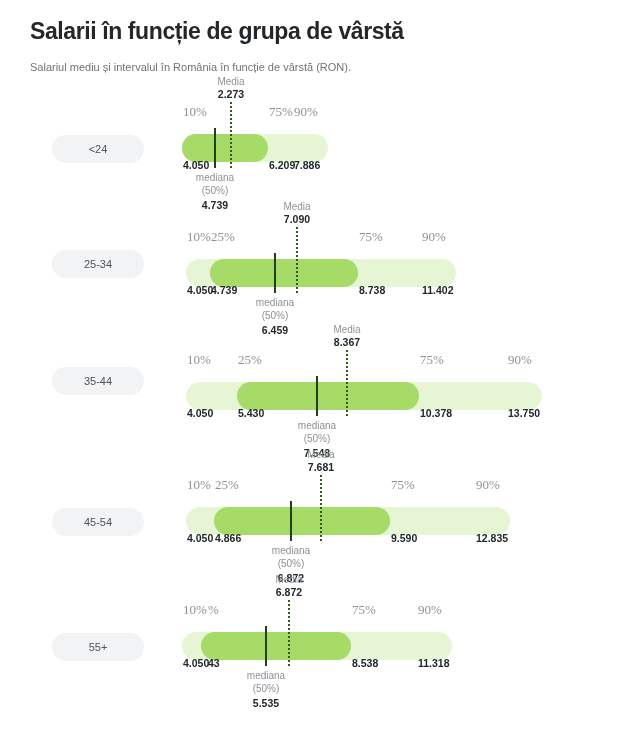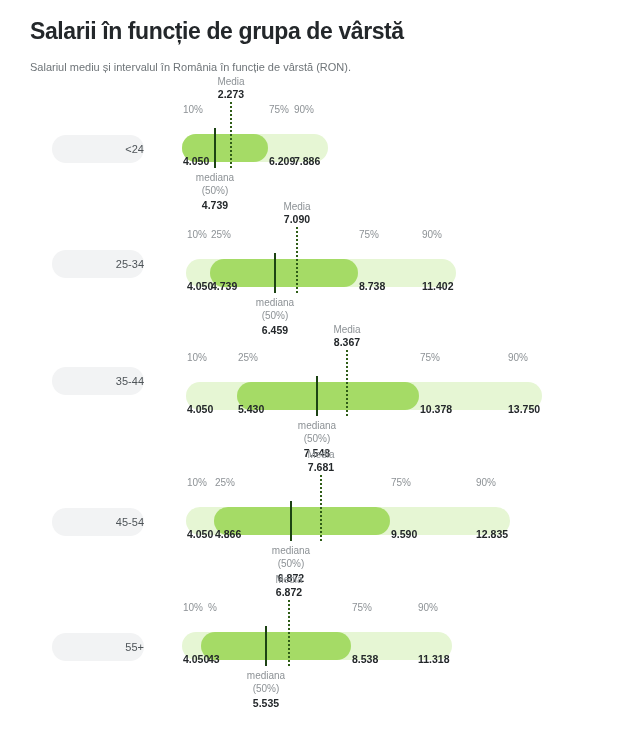--- a/index.html
+++ b/index.html
@@ -59,21 +59,21 @@
   
   .pill {
     position: absolute;
     left: 52px;
     width: 92px;
     height: 28px;
     background: #f2f3f4;
     border-radius: 14px;
     display: flex;
     align-items: center;
-    justify-content: flex-end;
+    justify-content: center;
     font-size: 11px;
     color: #4e5458;
     box-sizing: border-box;
   }
 
   
   .track {
     position: absolute;
     height: 28px;
     border-radius: 14px;
@@ -99,23 +99,24 @@
     width: 0;
     border-left: 2px dotted #2f5d17;
   }
 
   
   .tick {
     position: absolute;
     white-space: nowrap;
   }
   .tick .pct {
-    font-size: 10px;
+    font-size: 13px;
     color: #8d9296;
     line-height: 1.25;
+    font-family: Liberation Serif, serif;
   }
   .tick .val {
     font-size: 10.5px;
     font-weight: bold;
     color: #23272a;
     line-height: 1.25;
     margin-top: 39px;
   }
 
   

